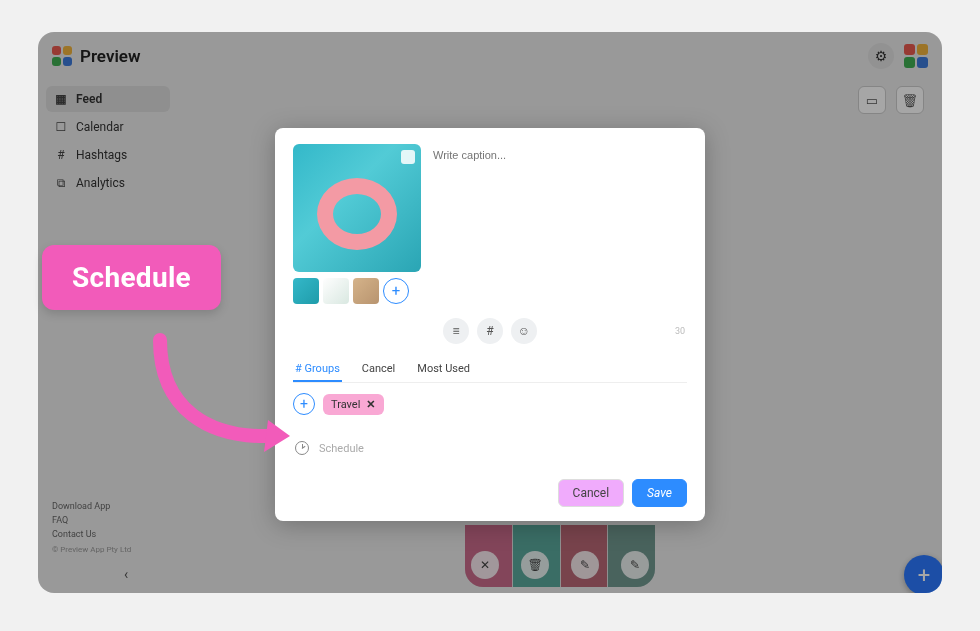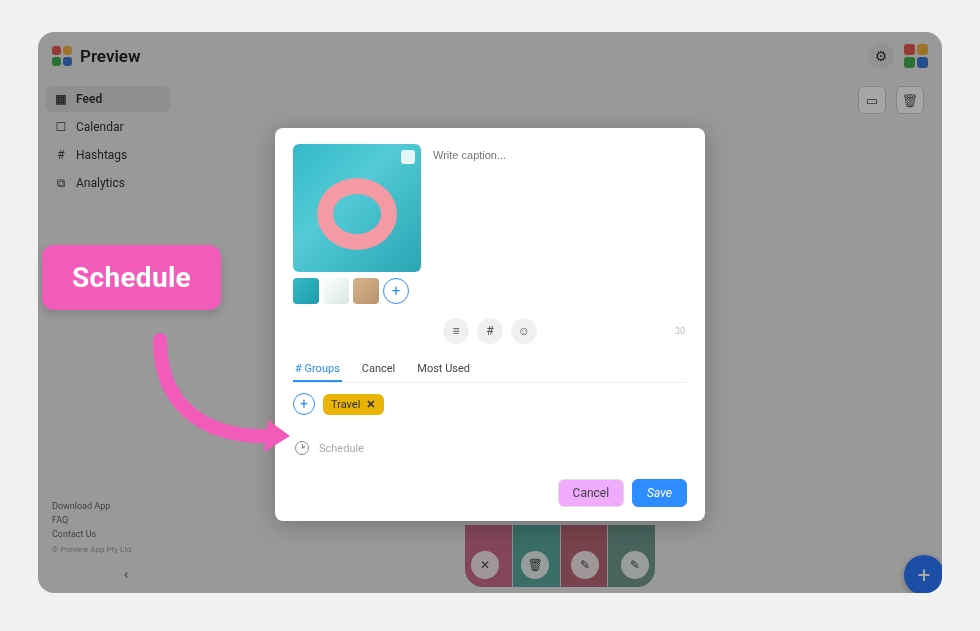--- a/index.html
+++ b/index.html
@@ -127,21 +127,21 @@
   }
   .char-count{position:absolute;right:2px;font-size:9px;color:#bbb;}
   .tabs{display:flex;gap:18px;margin-top:12px;font-size:11px;border-bottom:1px solid #eee;text-align:right;}
   .tab{padding:6px 2px;color:#444;cursor:pointer;}
   .tab.active{color:#2d8cff;border-bottom:2px solid #2d8cff;padding-bottom:5px;}
   .groups-row{display:flex;align-items:center;gap:8px;margin-top:10px;}
   .plus-circle{
     width:22px;height:22px;border:1.5px solid #2d8cff;border-radius:50%;display:flex;align-items:center;justify-content:center;color:#2d8cff;font-size:14px;
   }
   .chip{
-    background:#eab308;border-radius:6px;padding:4px 8px;font-size:11px;color:#333;display:flex;align-items:center;gap:6px;
+    background:#f9a8d4;border-radius:6px;padding:4px 8px;font-size:11px;color:#333;display:flex;align-items:center;gap:6px;
   }
   .chip-x{font-weight:600;color:#333;}
   .schedule-row{
     display:flex;align-items:center;gap:10px;margin-top:22px;color:#aaa;font-size:11px;
     padding:4px 2px;
   }
   .clock-ic{width:14px;height:14px;border:1.5px solid #888;border-radius:50%;position:relative;}
   .clock-ic::before{content:"";position:absolute;left:50%;top:50%;width:4px;height:1.3px;background:#888;transform-origin:left;transform:rotate(-35deg);}
   .clock-ic::after{content:"";position:absolute;left:50%;top:50%;width:1.3px;height:4px;background:#888;transform-origin:top;transform:translateY(-4px);}
   .modal-actions{display:flex;justify-content:flex-end;gap:8px;margin-top:20px;}

